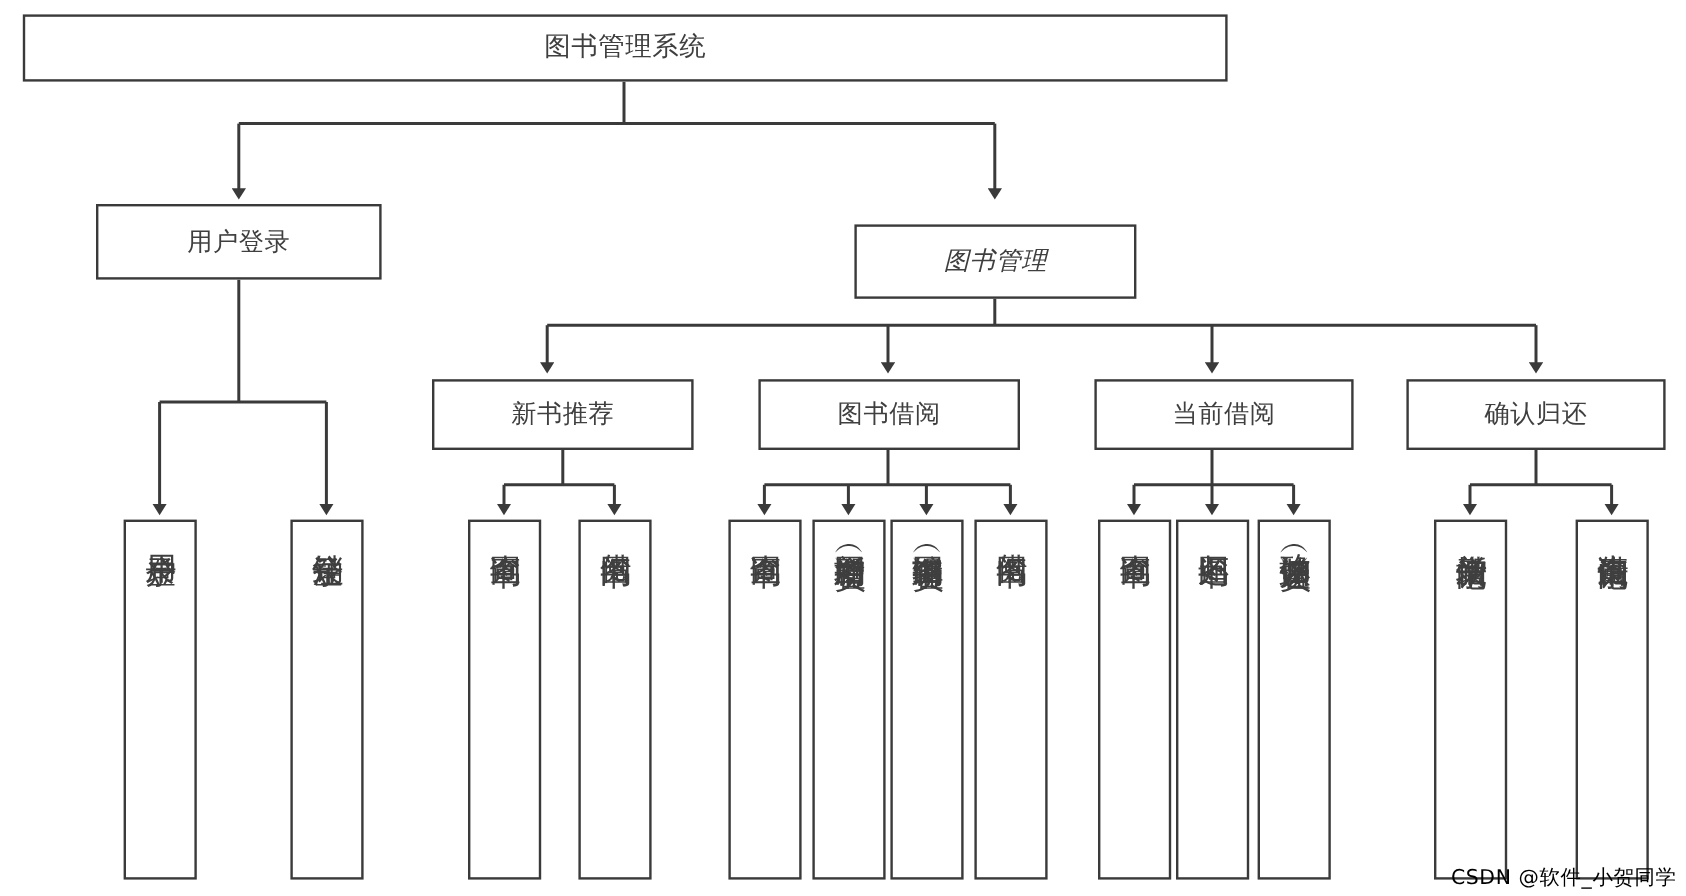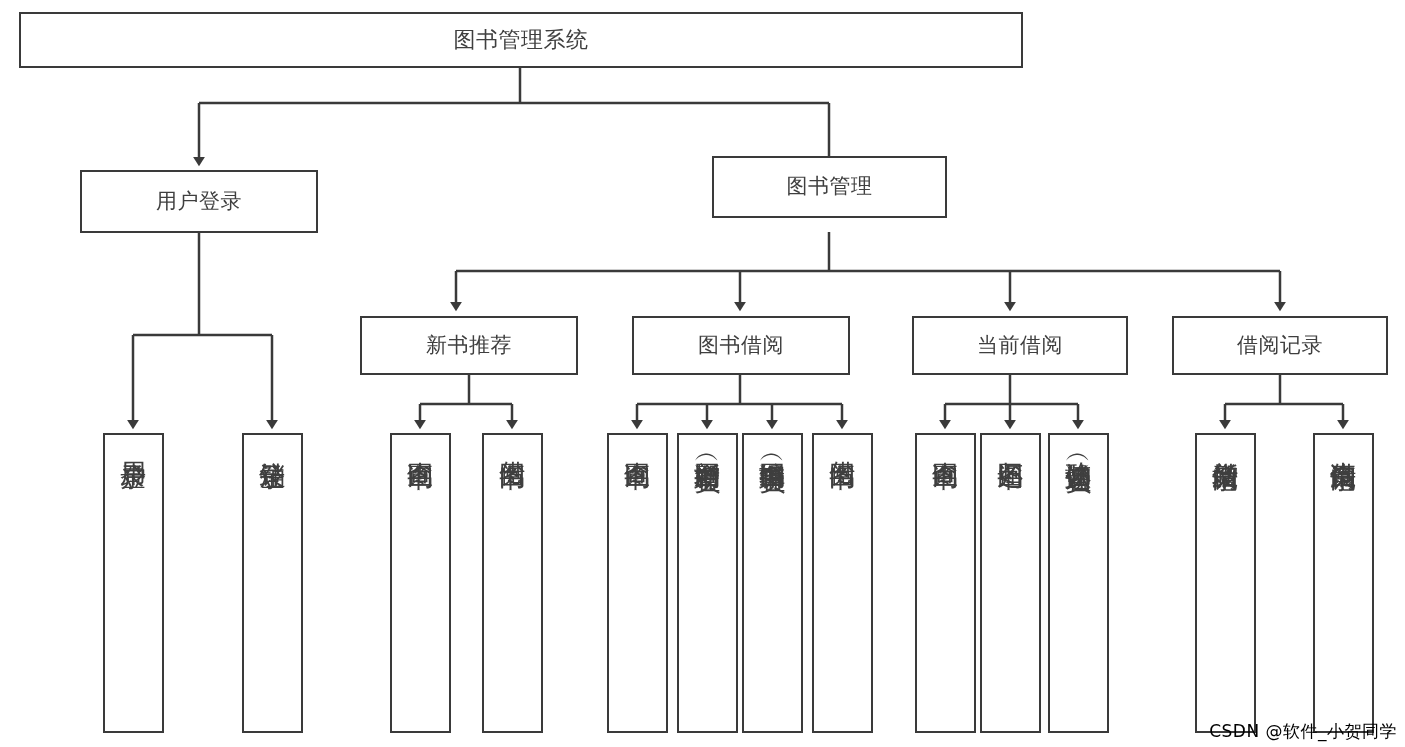--- a/index.html
+++ b/index.html
@@ -132,35 +132,35 @@
     </g>
   </svg>
 
   <div class="node h root" style="left:19px; top:12px; width:1004px; height:56px;">
     <span class="label">图书管理系统</span>
   </div>
 
   <div class="node h" style="left:80px; top:170px; width:238px; height:63px;">
     <span class="label">用户登录</span>
   </div>
-  <div class="node h" style="left:712px; top:156px; width:235px; height:62px;">
+  <div class="node h" style="left:712px; top:187px; width:235px; height:62px;font-style:italic;">
     <span class="label">图书管理</span>
   </div>
 
   <div class="node h" style="left:632px; top:316px; width:218px; height:59px;">
     <span class="label">图书借阅</span>
   </div>
   <div class="node h" style="left:360px; top:316px; width:218px; height:59px;">
     <span class="label">新书推荐</span>
   </div>
   <div class="node h" style="left:902px; top:316px; width:216px; height:59px;margin-left:10px;">
     <span class="label">当前借阅</span>
   </div>
   <div class="node h" style="left:1172px; top:316px; width:216px; height:59px;">
-    <span class="label">借阅记录</span>
+    <span class="label">确认归还</span>
   </div>
 
   <div class="node v" style="left:103px; top:433px; width:61px; height:300px;">
     <span class="label">用户登录</span>
   </div>
   <div class="node v" style="left:242px; top:433px; width:61px; height:300px;">
     <span class="label">注销登录</span>
   </div>
 
   <div class="node v" style="left:390px; top:433px; width:61px; height:300px;">

